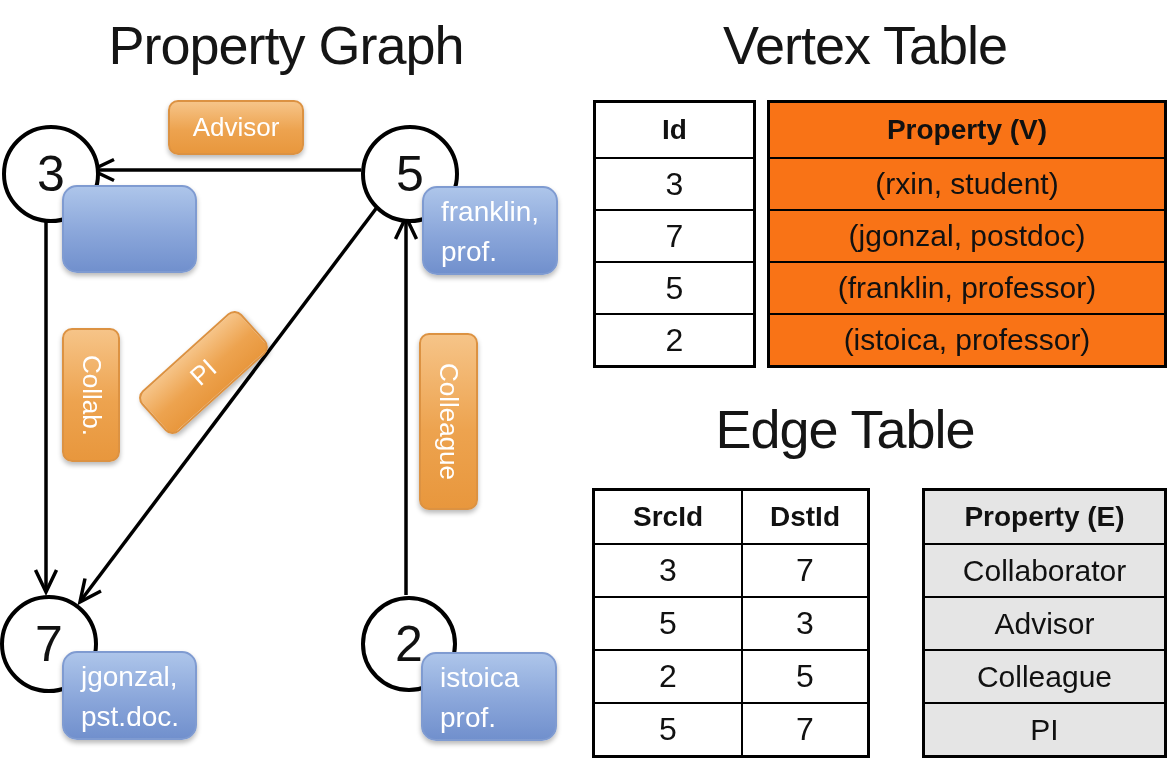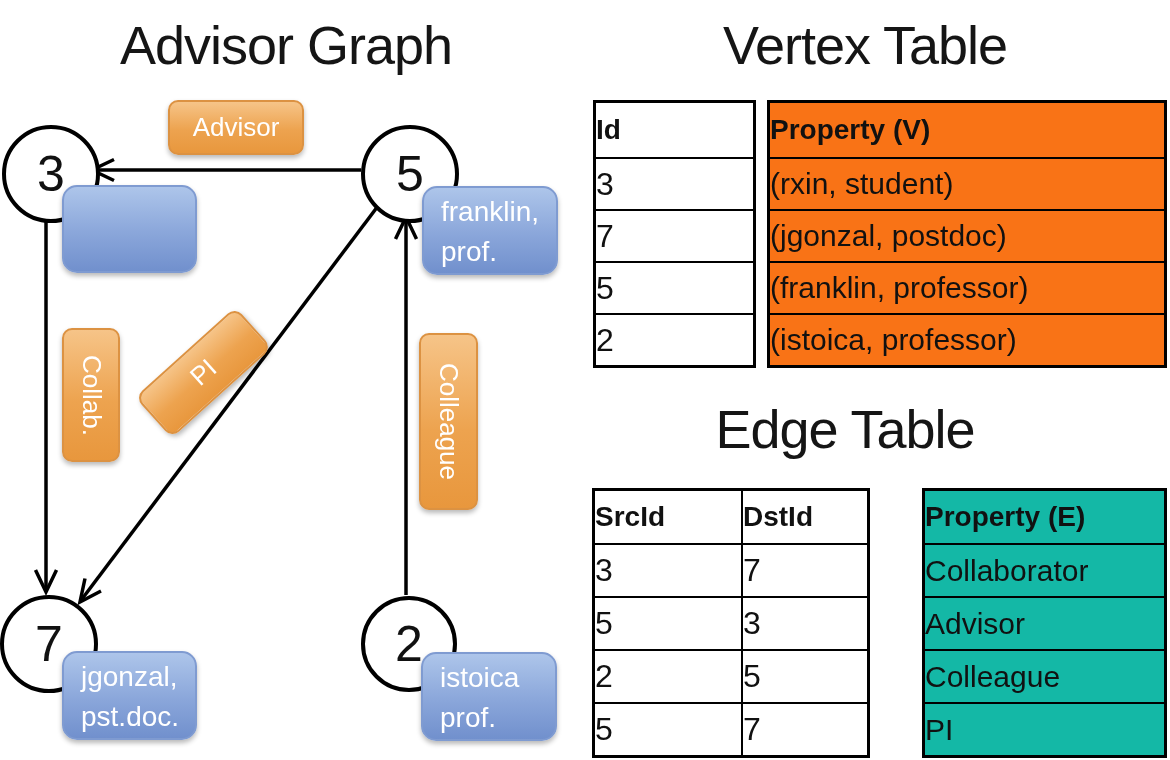--- a/index.html
+++ b/index.html
@@ -36,33 +36,33 @@
     border:2px solid #7f9bd1; box-shadow:0 3px 5px rgba(0,0,0,0.28);
     font-size:28px; line-height:1.42; padding:8px 10px 6px 17px;
     box-sizing:border-box; display:flex; flex-direction:column; justify-content:center;
   }
 
   table.tbl {
     position:absolute; border-collapse:collapse; table-layout:fixed;
     border:3px solid #000; background:#fff;
   }
   table.tbl td {
-    border:2px solid #000; vertical-align:middle;
+    border:2px solid #000; text-align:center; vertical-align:middle;
     font-size:30px; font-weight:300; padding:0; color:#111;
   }
   table.tbl td.hdr { font-weight:bold; font-size:28px; }
   .fill-v td { background:#f97316; }
-  .fill-e td { background:#14b8a6; }
+  .fill-e td { background:#e5e5e5; }
 </style>
 </head>
 <body>
 
 <div class="stage">
 
-  <div class="title" style="left:286px; top:14px;">Advisor Graph</div>
+  <div class="title" style="left:286px; top:14px;">Property Graph</div>
   <div class="title" style="left:865px; top:14px;">Vertex Table</div>
   <div class="title" style="left:845px; top:398px;">Edge Table</div>
 
   <svg class="edges" width="1170" height="760">
     <g>
       <line x1="361" y1="170" x2="94" y2="170"></line>
       <path d="M114,159.5 L92,170 L114,180.5"></path>
     </g>
     <g>
       <line x1="46" y1="214" x2="46" y2="589"></line>

